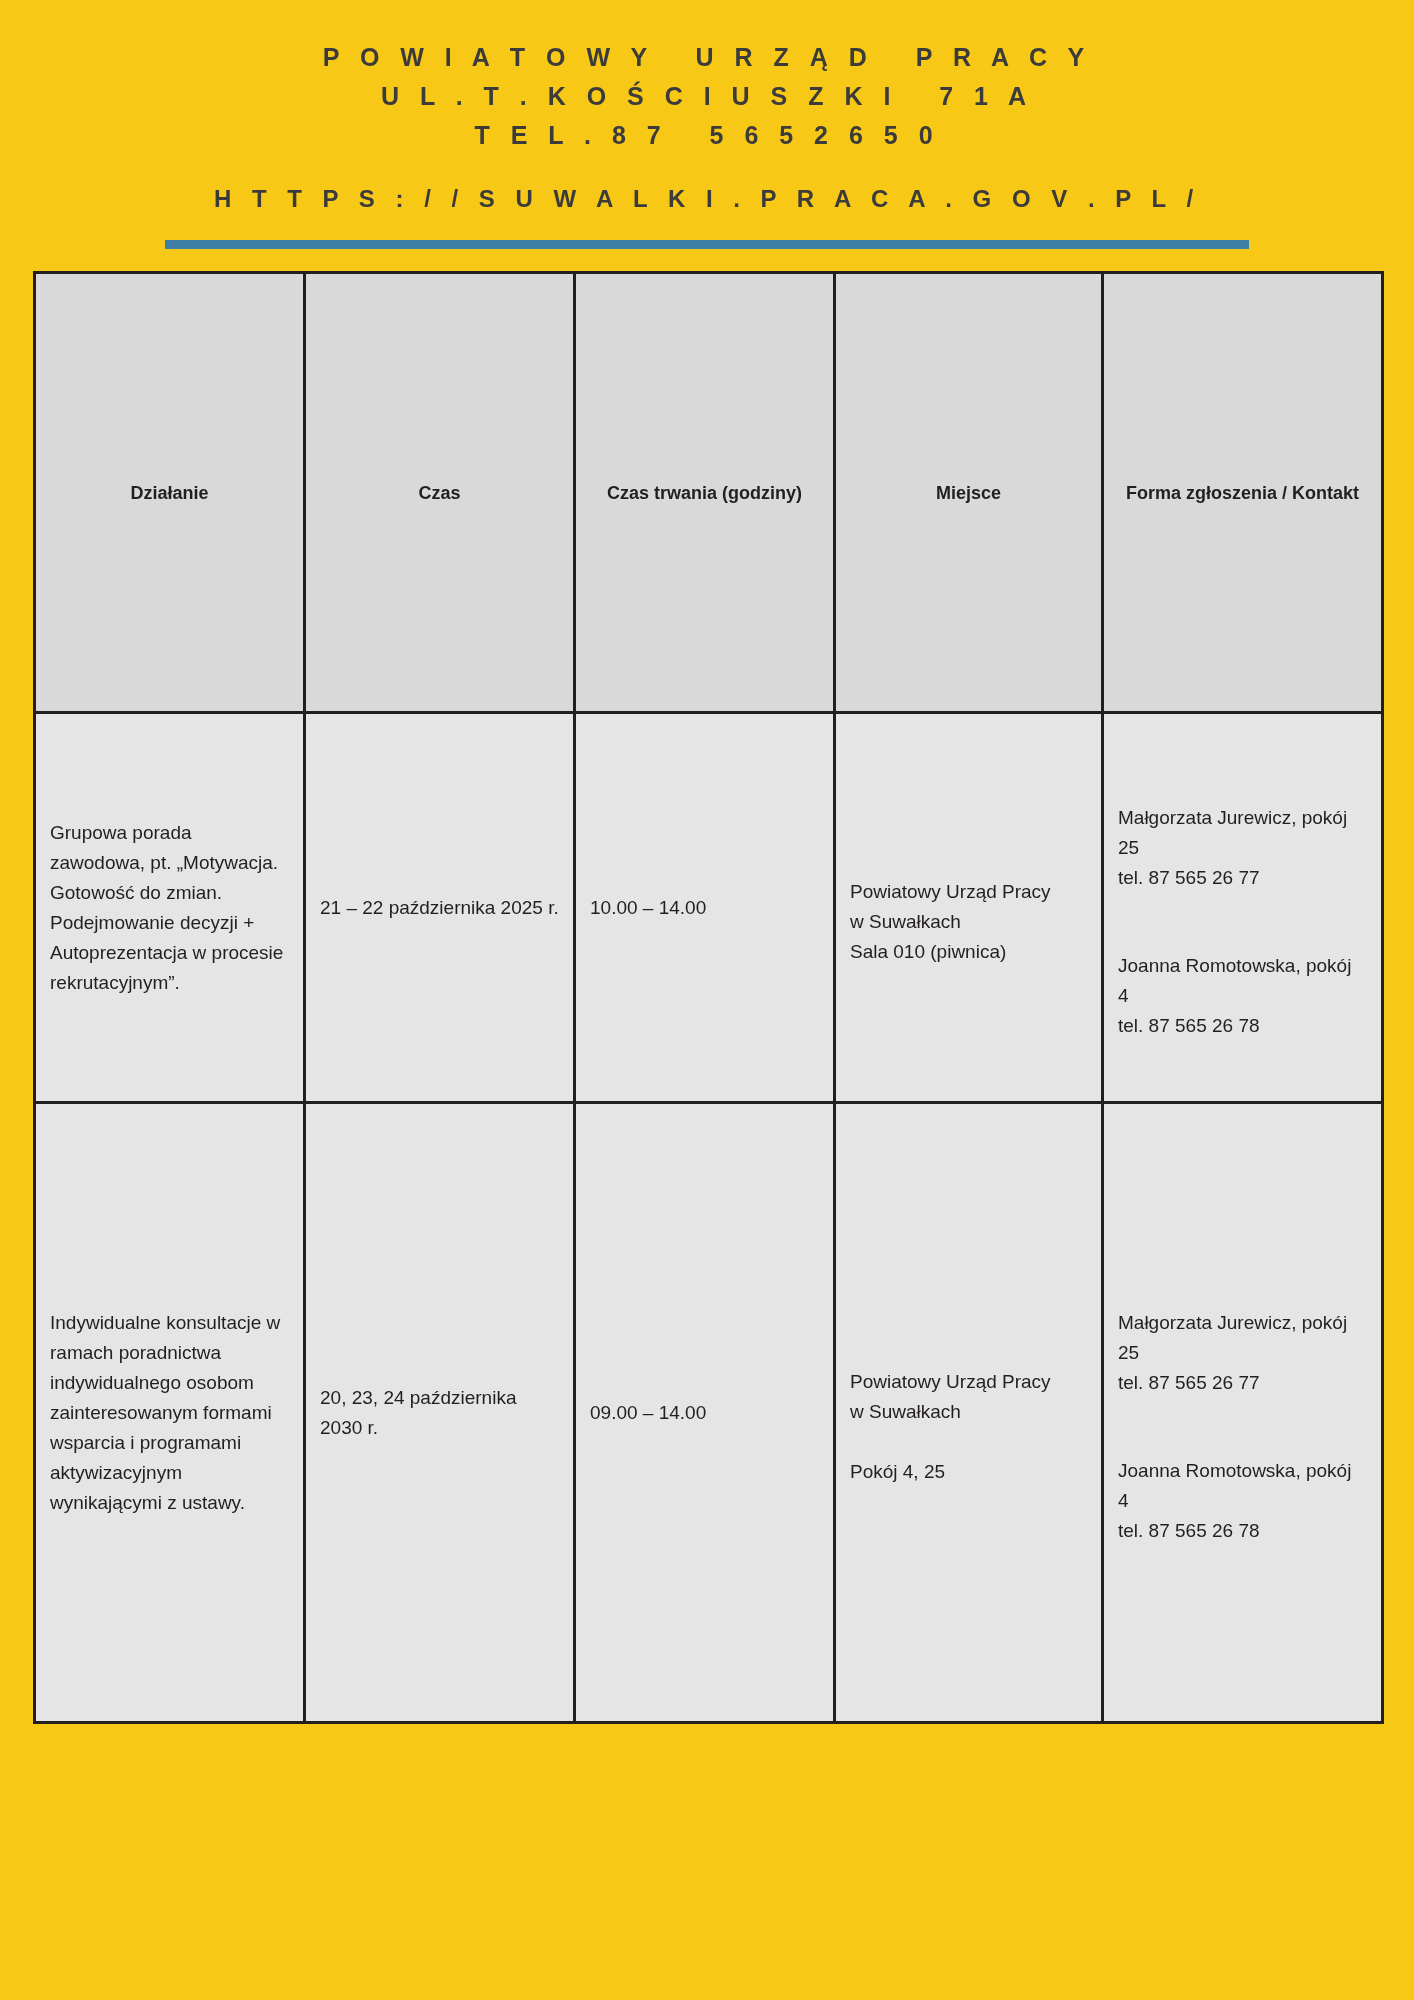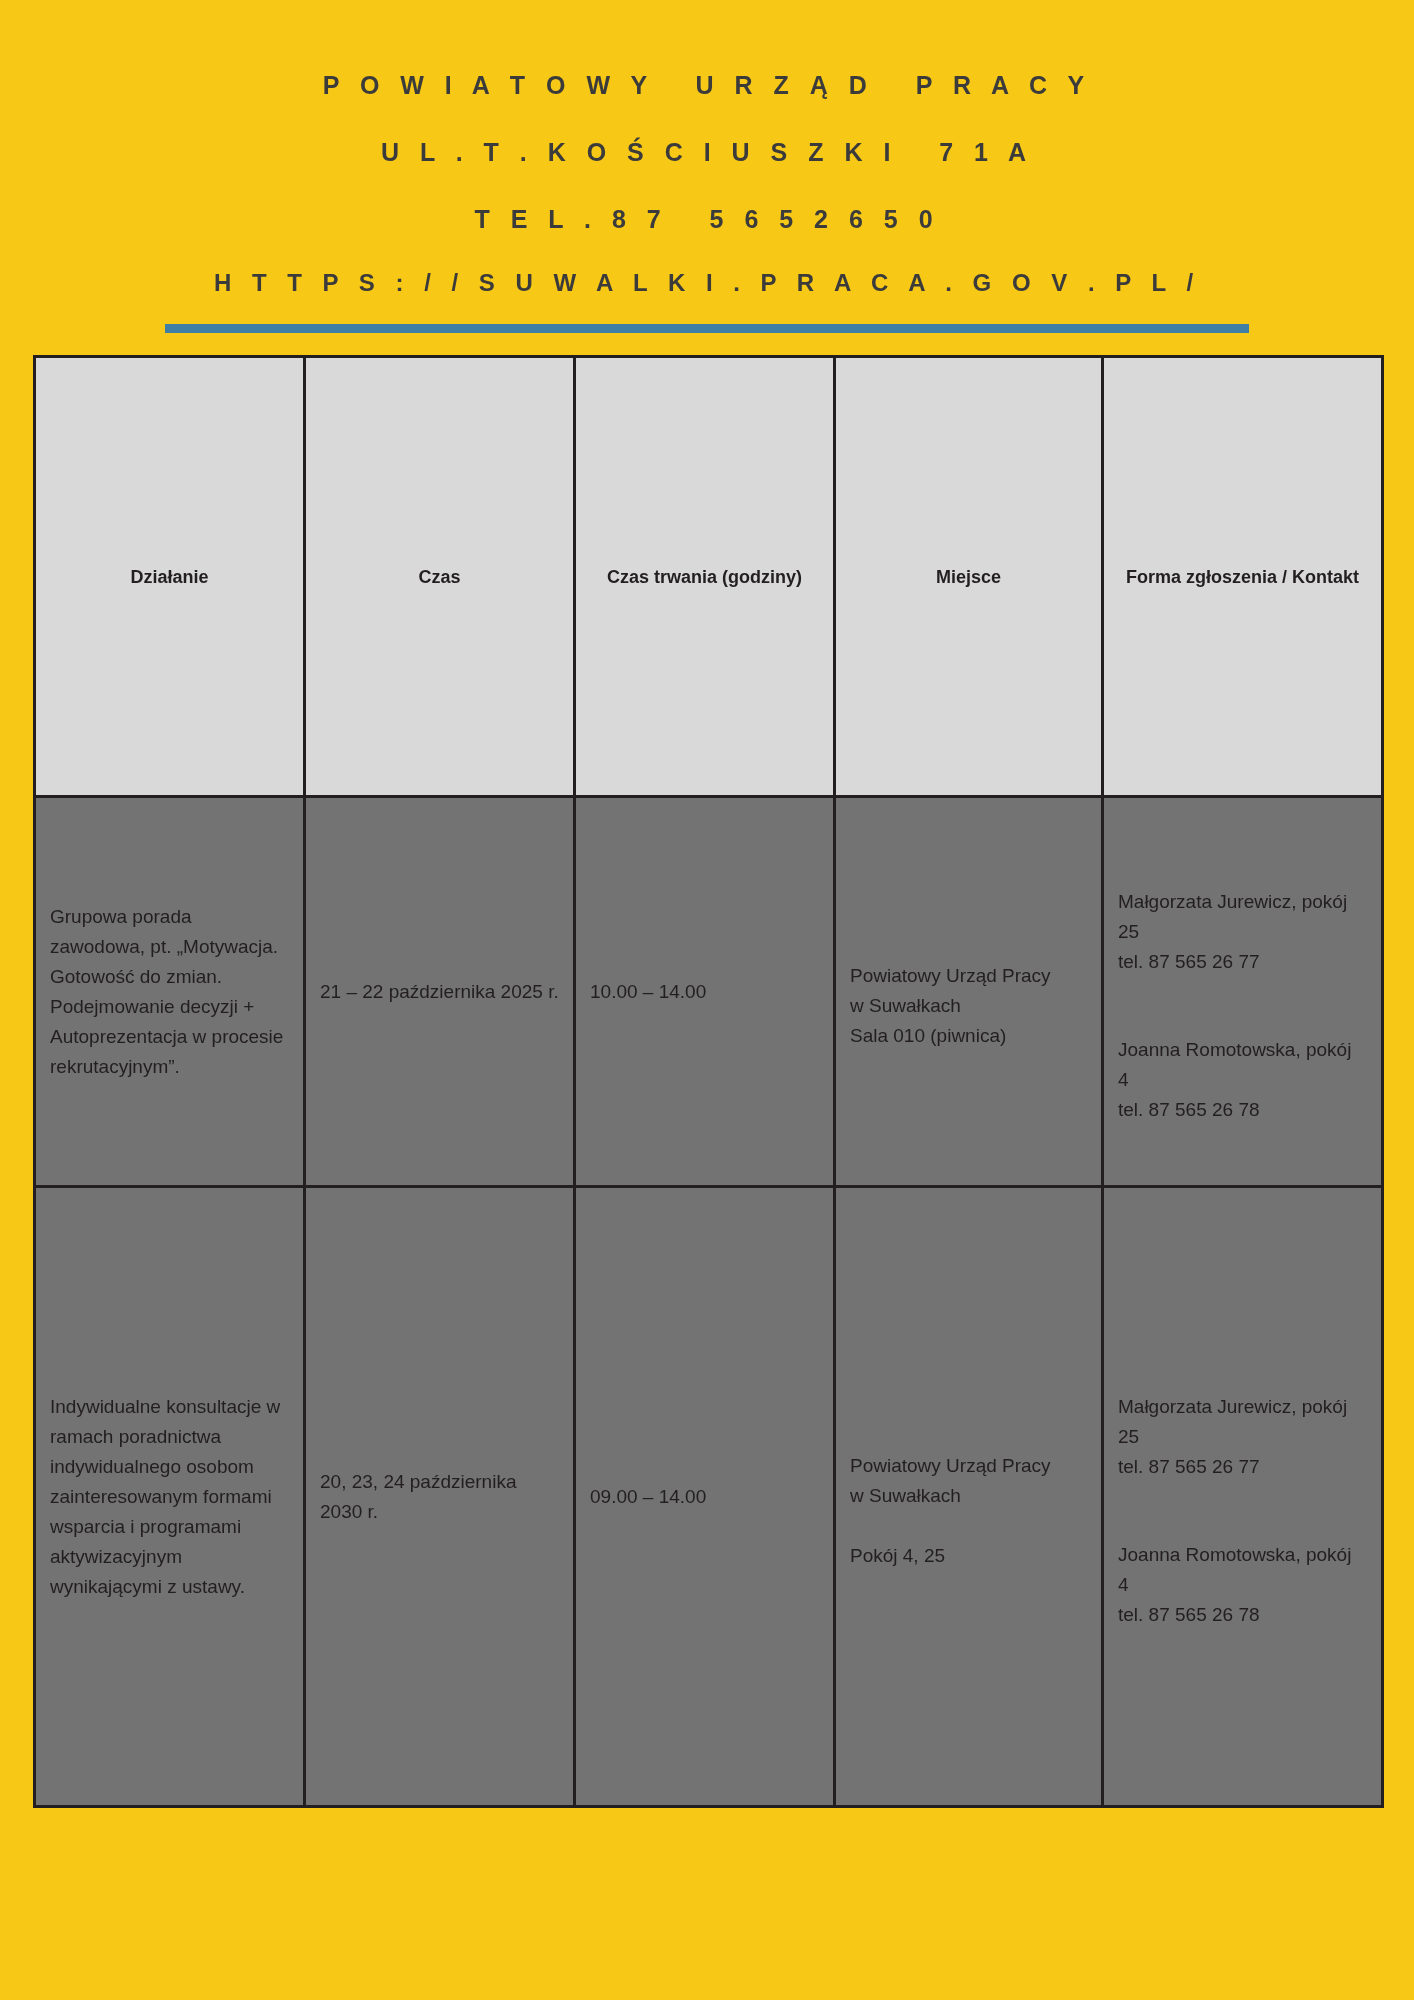--- a/index.html
+++ b/index.html
@@ -26,21 +26,20 @@
     padding-top: 38px;
     text-align: center;
   }
   .header-line {
     font-weight: bold;
     color: #3b3b3b;
     letter-spacing: 7px;
     font-size: 25px;
     line-height: 39px;
     white-space: pre;
-    margin-top: 28px;
   }
   .header-line.url {
     font-size: 24px;
     letter-spacing: 7px;
     margin-top: 24px;
   }
 
   .divider-wrap {
     margin-top: 22px;
     display: flex;
@@ -54,21 +53,21 @@
 
   
   .table-wrap {
     margin: 22px auto 0 auto;
     width: 1348px;
   }
   table.sched {
     border-collapse: collapse;
     width: 100%;
     table-layout: fixed;
-    background: #737373;
+    background: #e5e5e5;
   }
   table.sched th,
   table.sched td {
     border: 3px solid #231f20;
     vertical-align: middle;
     padding: 10px 14px;
     box-sizing: border-box;
   }
   table.sched thead th {
     background: #d9d9d9;

